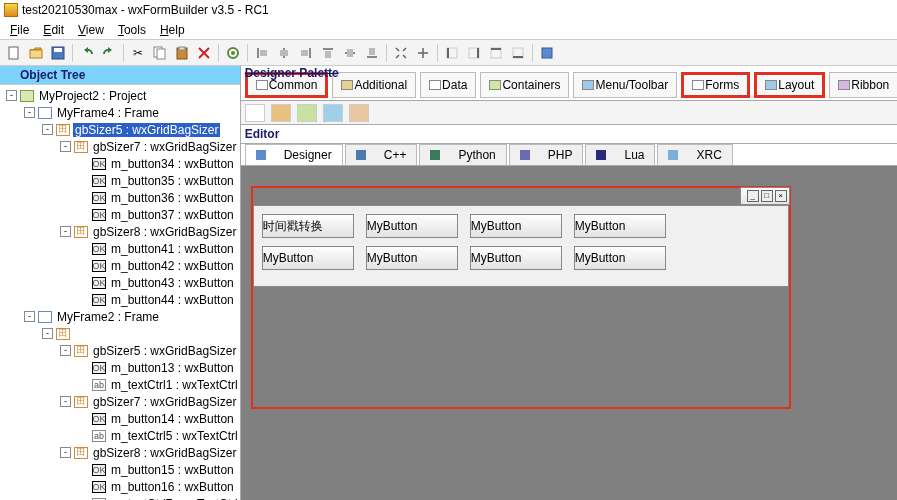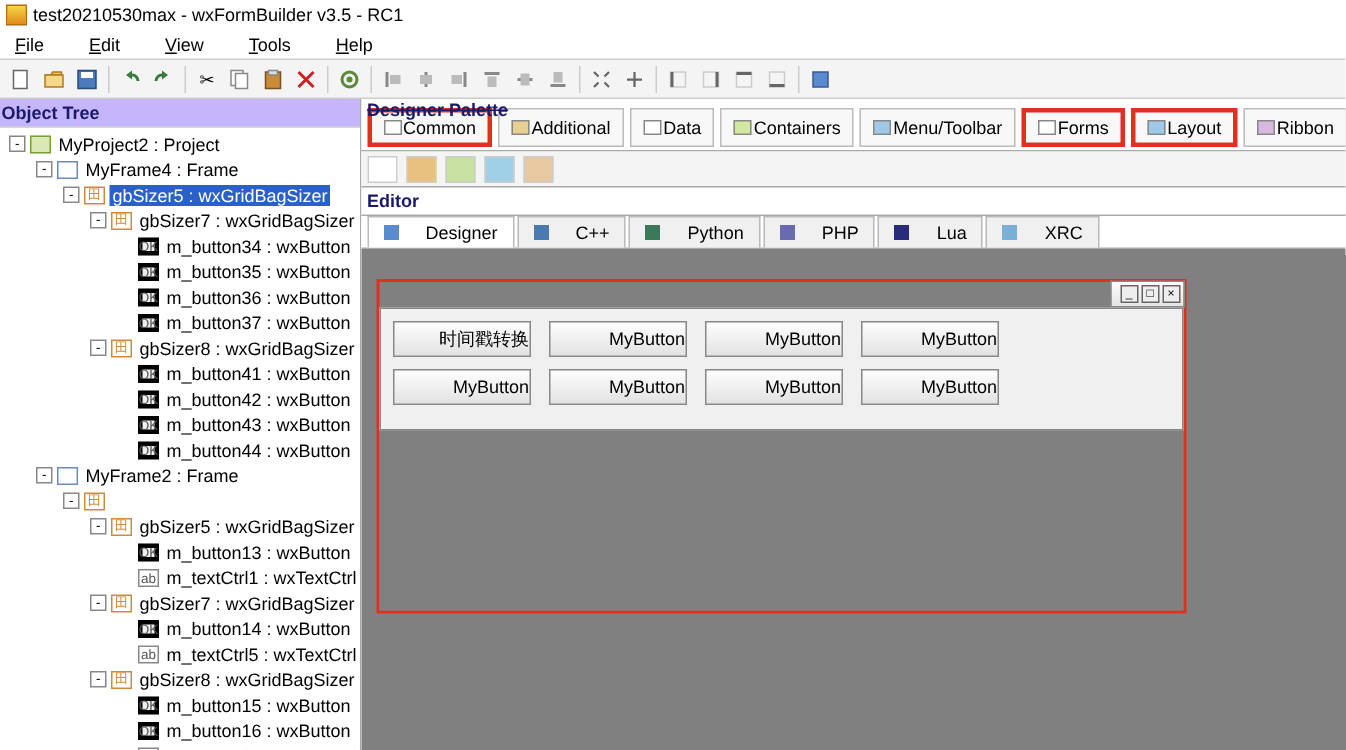--- a/index.html
+++ b/index.html
@@ -1,38 +1,38 @@
 <!DOCTYPE html>
 <html><head>
 <meta charset="utf-8">
 <style>
 * { box-sizing: border-box; margin: 0; padding: 0; font-family: "Segoe UI", Tahoma, sans-serif; font-size: 12px; }
 body { background: #fff; width: 897px; height: 500px; overflow: hidden; }
 .titlebar { height: 20px; display: flex; align-items: center; padding: 0 4px; gap: 4px; }
 .titlebar .app-icon { width: 14px; height: 14px; background: linear-gradient(#f5d742,#e08a1e); border: 1px solid #b06b0c; }
-.menubar { height: 20px; display: flex; align-items: center; padding: 0 4px; gap: 18px; border-bottom: 1px solid #ccc; }
+.menubar { height: 20px; display: flex; align-items: center; padding: 0 4px; gap: 2px; border-bottom: 1px solid #ccc; }
 .menubar span { padding: 2px 6px; cursor: default; }
 .menubar span u { text-decoration: underline; }
 .toolbar { height: 26px; display: flex; align-items: center; padding: 0 4px; gap: 2px; border-bottom: 1px solid #ccc; background: #f4f4f4; }
 .toolbar .tbtn { width: 20px; height: 20px; display: flex; align-items: center; justify-content: center; border: 1px solid transparent; }
 .toolbar .sep { width: 1px; height: 18px; background: #ccc; margin: 0 2px; }
 .main { display: flex; height: calc(500px - 66px); }
 .left-pane { width: 290px; border-right: 1px solid #aaa; display: flex; flex-direction: column; }
-.pane-title { font-weight: bold; padding: 2px 1px; background: #c4b5fd; border-bottom: 1px solid #ccc; color: #1a1a6a; }
+.pane-title { font-weight: bold; padding: 2px 20px; background: #7dd3fc; border-bottom: 1px solid #ccc; color: #1a1a6a; }
 .tree { flex: 1; overflow: auto; padding: 2px 0; }
 .tree-row { display: flex; align-items: center; height: 17px; white-space: nowrap; }
 .tree-row .exp { width: 11px; height: 11px; border: 1px solid #888; font-size: 9px; line-height: 9px; text-align: center; margin-right: 3px; cursor: pointer; background: #fff; }
 .tree-row .noexp { width: 11px; margin-right: 3px; }
 .tree-row .ticon { width: 14px; height: 12px; margin-right: 3px; display: inline-flex; align-items: center; justify-content: center; font-size: 9px; }
 .tree-row .label { padding: 0 2px; }
 .tree-row.selected .label { background: #2a60c8; color: #fff; }
 .ic-proj { background: #d9e8b5; border: 1px solid #7aa03a; }
 .ic-frame { background: #fff; border: 1px solid #6a8abf; }
 .ic-sizer { background: #fff; border: 1px solid #d08b3a; color: #d08b3a; }
-.ic-btn { background: #eee; border: 3px solid #000000; color: #555; }
+.ic-btn { background: #eee; border: 1px solid #000000; color: #555; }
 .ic-txt { background: #fff; border: 1px solid #888; color: #555; }
 .right-pane { flex: 1; display: flex; flex-direction: column; background: #fff; }
 .palette { display: flex; align-items: center; padding: 2px 4px; gap: 0; border-bottom: 1px solid #aaa; }
 .palette-tabs { display: flex; gap: 4px; margin-top: 2px; }
 .ptab { display: flex; align-items: center; gap: 1px; padding: 3px 8px; border: 1px solid #bbb; background: #f8f8f8; cursor: pointer; }
 .ptab .picon { width: 12px; height: 10px; border: 1px solid #888; background: #fff; }
 .hl-red { border: 3px solid #e03020 !important; }
 .strike { text-decoration: line-through; color: #1a1a6a; font-weight: bold; }
 .subtoolbar { height: 24px; display: flex; align-items: center; padding: 0 4px; gap: 6px; border-bottom: 1px solid #aaa; background: #f4f4f4; }
 .subtoolbar .sbtn { width: 20px; height: 18px; border: 1px solid #ccc; background: #fff; }
@@ -40,21 +40,21 @@
 .editor-tabs { display: flex; border-bottom: 1px solid #aaa; padding-left: 4px; background: #fff; }
 .etab { display: flex; align-items: center; gap: 18px; padding: 3px 10px; border: 1px solid #bbb; border-bottom: none; background: #f0f0f0; cursor: pointer; margin-right: 2px; }
 .etab.active { background: #fff; }
 .etab .eicon { width: 10px; height: 10px; }
 .canvas { flex: 1; background: #808080; padding: 20px 10px; }
 .frame { width: 540px; background: #808080; border: 2px solid #e03020; position: relative; }
 .frame-titlebar { height: 18px; background: linear-gradient(#fefefe,#e4e4e4); border: 1px solid #888; display: flex; justify-content: flex-end; align-items: center; gap: 2px; padding: 0 2px; margin: -1px -1px 0 auto; width: 50px; }
 .frame-titlebar .wbtn { width: 12px; height: 12px; border: 1px solid #666; background: #eee; font-size: 8px; line-height: 10px; text-align: center; }
 .form-body { padding: 8px; background: #f0f0f0; border: 1px solid #888; }
 .btn-row { display: flex; gap: 12px; margin-bottom: 8px; }
-.mbtn { width: 92px; height: 24px; border: 1px solid #888; background: linear-gradient(#fefefe,#e2e2e2); text-align: right; line-height: 22px; cursor: pointer; }
+.mbtn { width: 92px; height: 24px; border: 1px solid #888; background: linear-gradient(#fefefe,#e2e2e2); text-align: left; line-height: 22px; cursor: pointer; }
 .spacer-below { height: 120px; background: #808080; }
 svg { display: block; }
 </style>
 </head>
 <body>
 
 <div class="titlebar">
   <span class="app-icon"></span>
   <span>test20210530max - wxFormBuilder v3.5 - RC1</span>
 </div>

